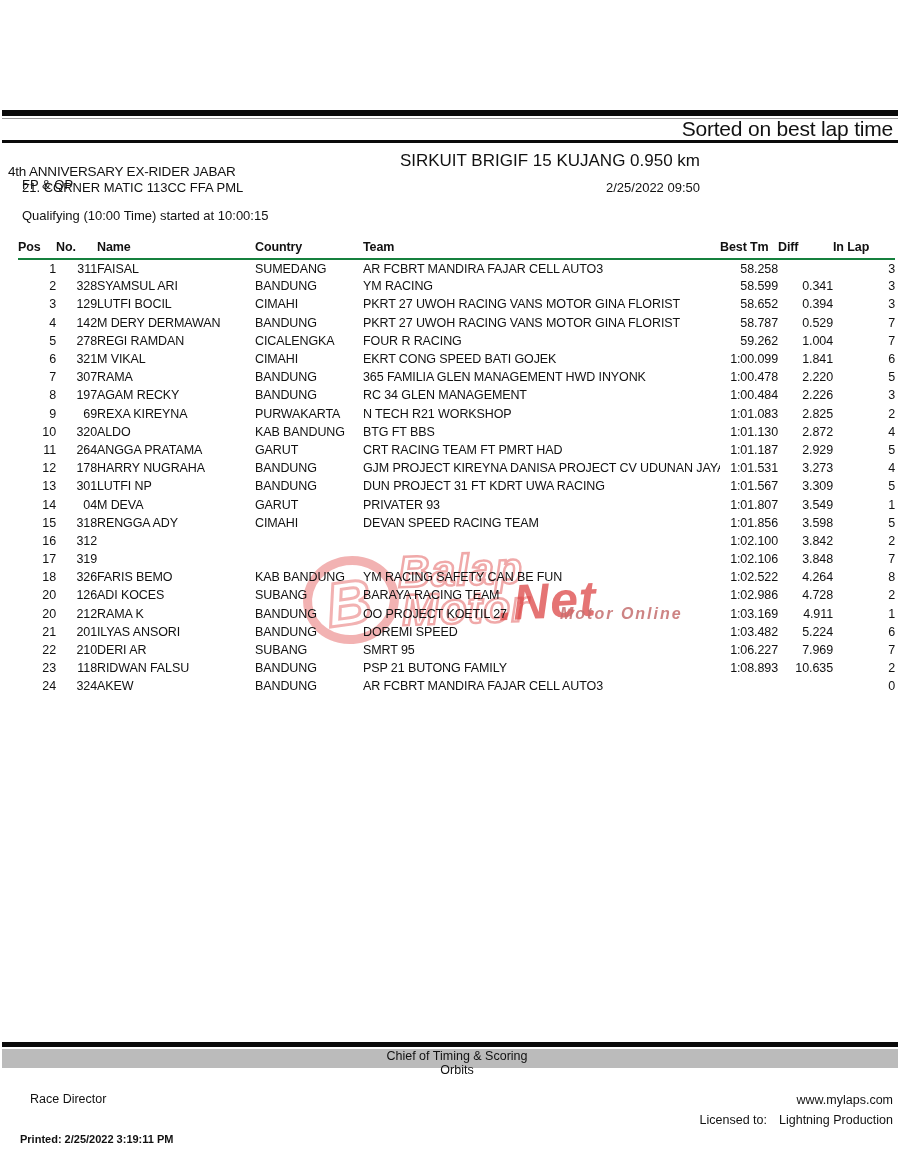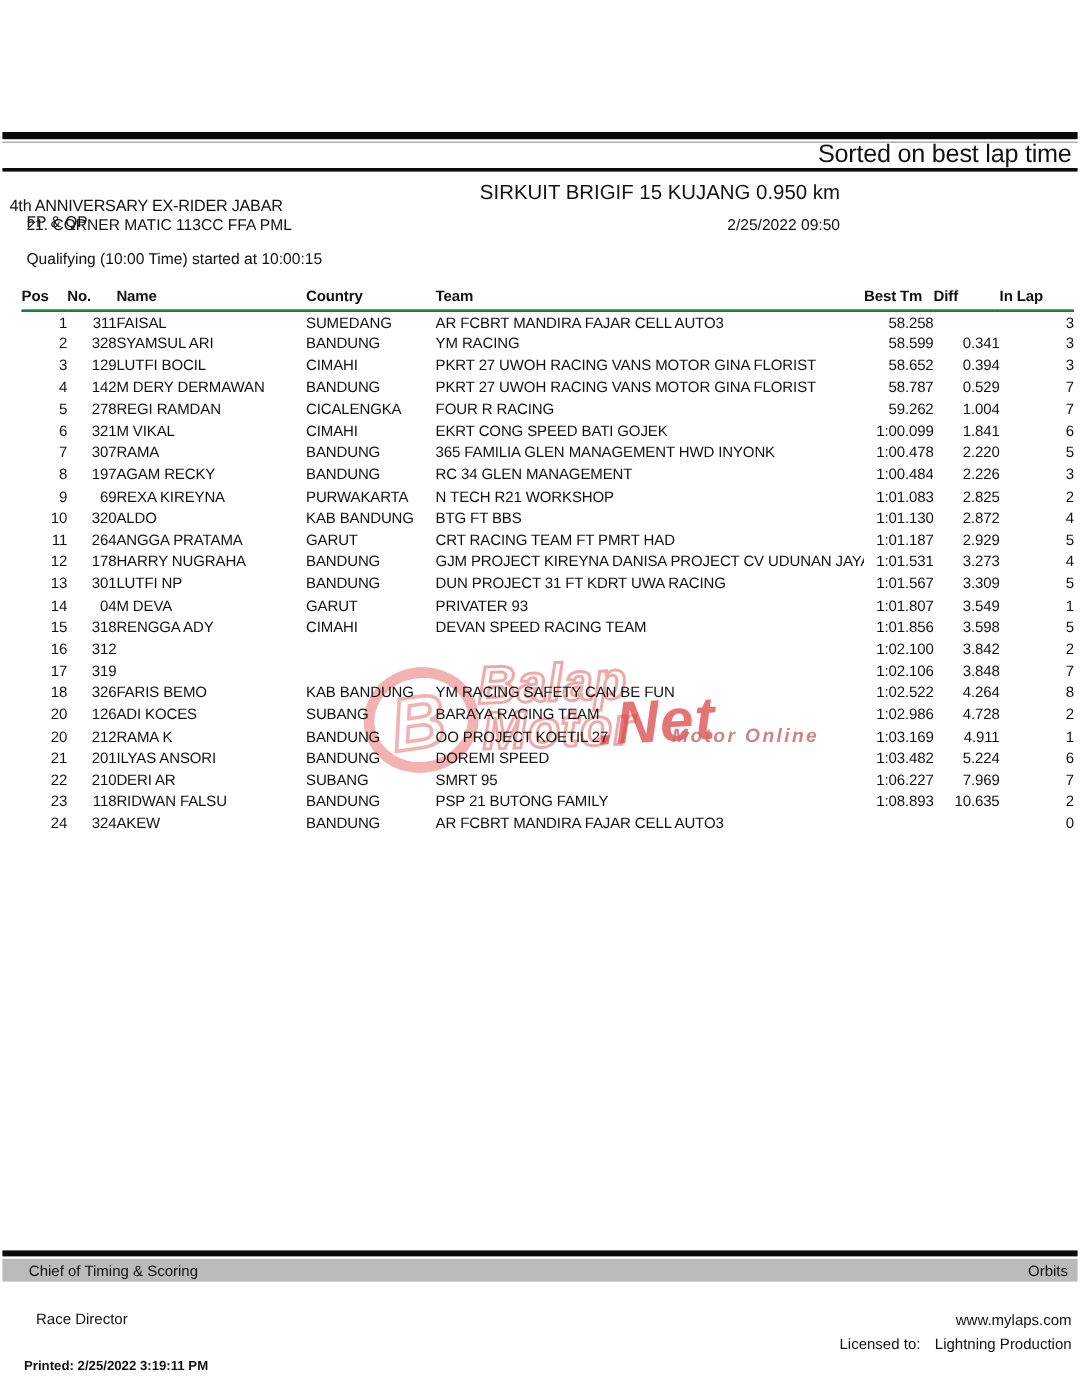--- a/index.html
+++ b/index.html
@@ -96,21 +96,21 @@
     color: rgba(196, 110, 110, 0.85);
     letter-spacing: 2px;
   }
 
   
   .footer-topline { top: 1042px; height: 5px; position: absolute; left: 2px; right: 2px; background: #0a0a0a; }
   .footer-bar {
     position: absolute; top: 1049px; left: 2px; right: 2px; height: 19px;
     background: #bbbbbb;
     display: flex; justify-content: space-between; align-items: center;
-    font-size: 12.5px; padding: 0 8px 0 22px;
+    font-size: 12.5px; padding: 0 8px 0 22px; flex-direction: column;
   }
   .race-director { top: 1074px; left: 30px; font-size: 12.5px; margin-top: 18px; }
   .website       { top: 1093px; right: 7px; font-size: 12.5px; }
   .licensed      { top: 1113px; right: 7px; font-size: 12.5px; display: flex; gap: 12px; }
   .printed       { top: 1133px; left: 20px; font-size: 11px; font-weight: bold; }
 </style>
 </head>
 <body>
 
 <div class="page">

